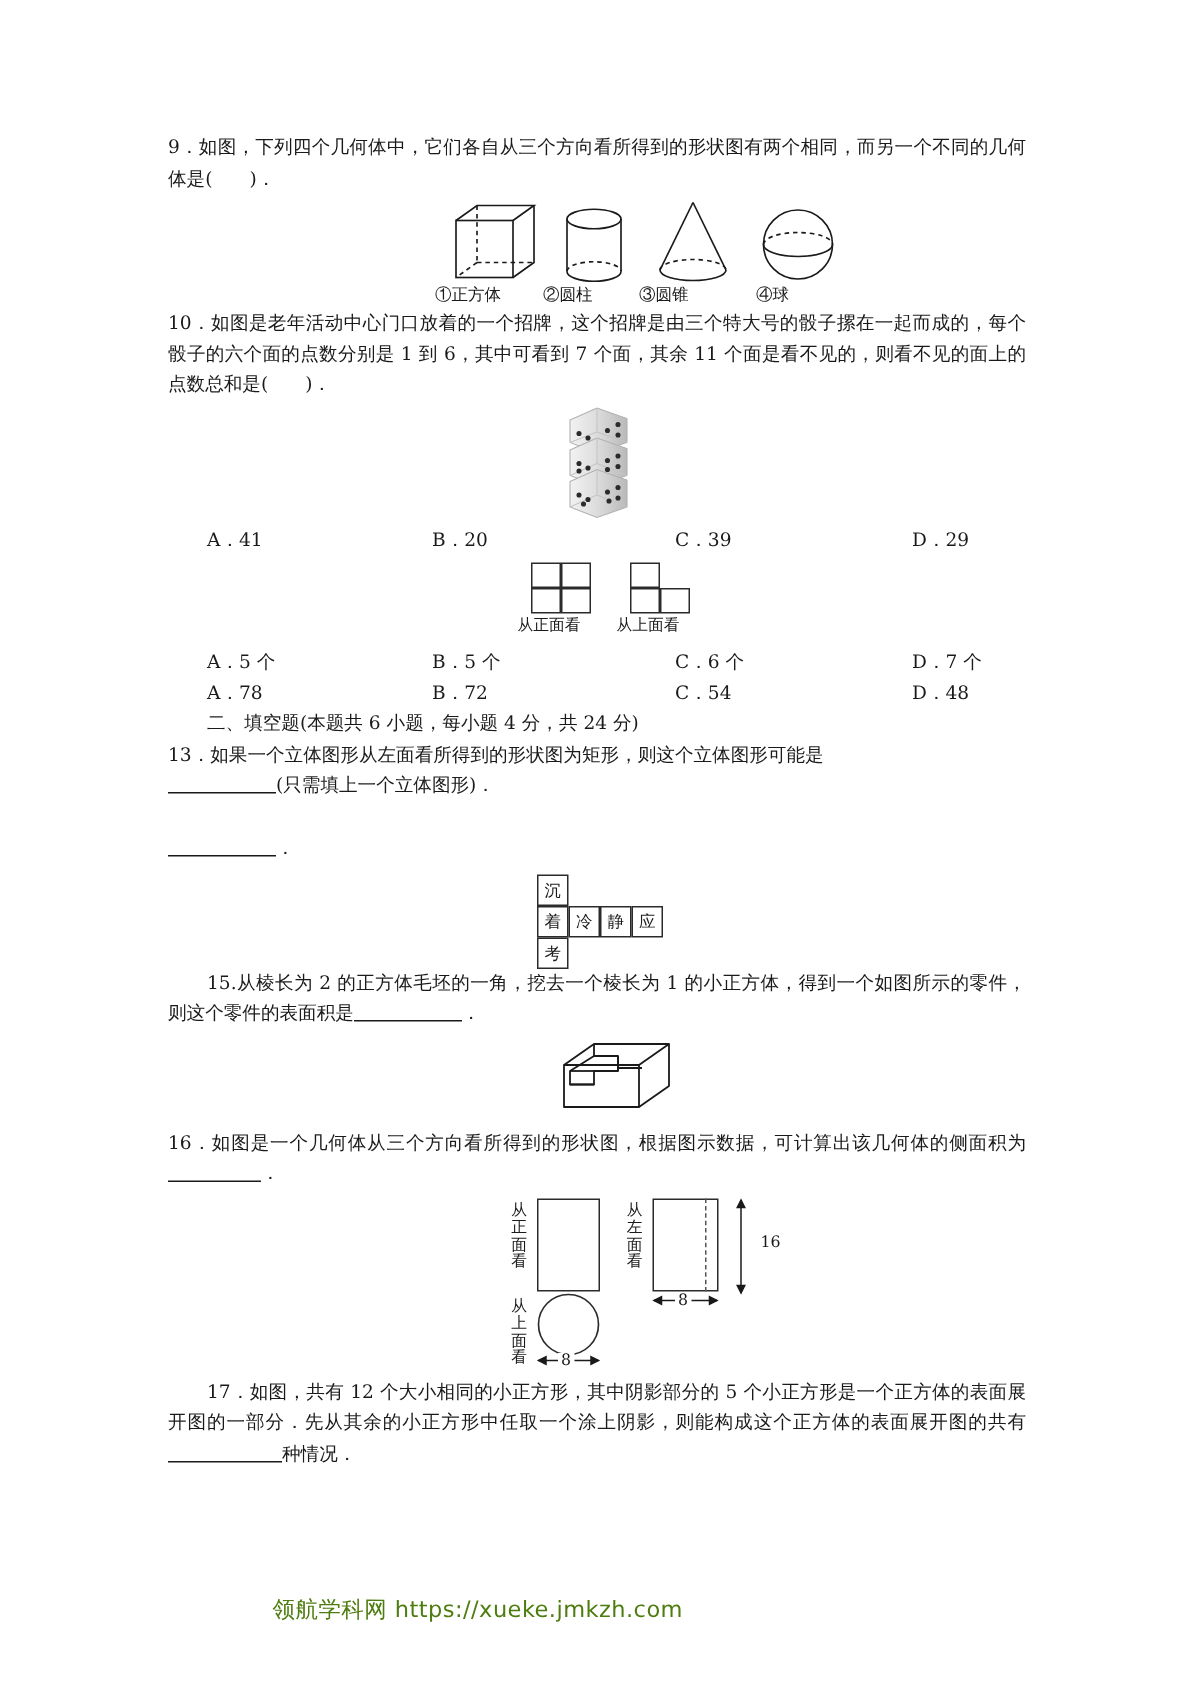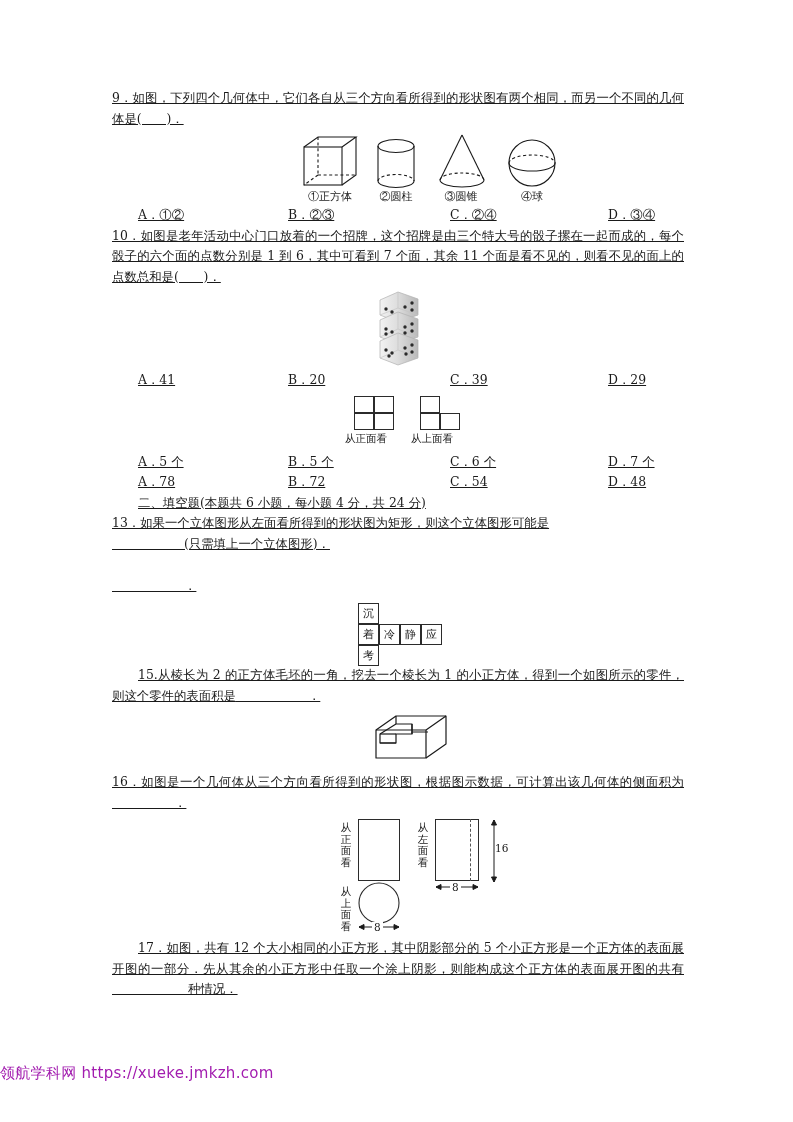--- a/index.html
+++ b/index.html
@@ -5,21 +5,21 @@
   html,body{margin:0;padding:0;}
   body{
     width:793px;height:1122px;
     background:#ffffff;
     font-family:"DejaVu Serif","Liberation Serif",serif;
     color:#1a1a1a;
     position:relative;
     overflow:hidden;
   }
   .page{position:absolute;left:0;top:0;width:793px;height:1122px;}
-  .content{position:absolute;left:112px;top:88px;width:572px;text-decoration:underline;}
+  .content{position:absolute;left:112px;top:88px;width:572px;}
 
   .q{font-size:12.4px;line-height:20.5px;text-align:justify;text-justify:inter-ideograph;margin:0 0 1px 0;}
   .q .indent{display:inline-block;width:26px;}
   .sect{font-size:12.4px;line-height:20.5px;margin:0;}
   .sect .indent{display:inline-block;width:26px;}
 
   .opts{display:flex;font-size:12.4px;line-height:20.5px;margin:0;}
   .opts > span{display:block;}
   .opt0{width:26px;}
   .opt1{width:150px;}
@@ -27,21 +27,21 @@
   .opt3{width:158px;}
 
   .blank{display:inline-block;border-bottom:1px solid #1a1a1a;height:13px;vertical-align:-2px;}
   .bl-long{width:72px;}
   .bl-mid{width:62px;}
   .bl-q17{width:76px;}
 
   
   .solids{position:relative;height:72px;margin-top:4px;}
   .solid{position:absolute;}
-  .solid-cap{position:absolute;font-size:11px;line-height:13px;text-align:center;white-space:nowrap;}
+  .solid-cap{position:absolute;font-size:11px;line-height:13px;text-align:left;white-space:nowrap;}
 
   
   .gridsrow{position:relative;height:58px;margin-top:3px;}
   .gcell{position:absolute;border:1px solid #2b2b2b;box-sizing:border-box;}
   .glabel{position:absolute;font-size:10.5px;line-height:12px;white-space:nowrap;}
 
   
   .netwrap{position:relative;height:66px;margin-top:3px;}
   .ncell{position:absolute;width:21px;height:21px;border:1px solid #2b2b2b;box-sizing:border-box;
          font-size:11px;line-height:19px;text-align:center;font-family:"DejaVu Serif","Liberation Serif",serif;}
@@ -53,23 +53,23 @@
   .viewswrap{position:relative;height:122px;margin-top:3px;}
   .vlabel{position:absolute;font-size:10.5px;line-height:11.6px;width:12px;text-align:center;}
   .vrect{position:absolute;border:1px solid #2b2b2b;box-sizing:border-box;background:#fff;}
   .vdash{position:absolute;border-left:1px dashed #555;}
   .dim-t{position:absolute;font-size:10.5px;line-height:11px;}
 
   
   .dicewrap{position:relative;height:82px;margin-top:1px;}
 
   
-  .footer{position:absolute;left:0;top:1064px;width:637px;
+  .footer{position:absolute;left:0;top:1064px;width:637px;text-align:center;
           font-family:"DejaVu Sans","Liberation Sans",sans-serif;
-          font-size:15px;color:#a21caf;letter-spacing:.3px;}
+          font-size:15px;color:#4d7c0f;letter-spacing:.3px;}
 </style>
 </head>
 <body>
 
 <div class="page">
 <div class="content">
 
   <p class="q">9．如图，下列四个几何体中，它们各自从三个方向看所得到的形状图有两个相同，而另一个不同的几何体是(　　)．</p>
 
   <div class="solids">
@@ -110,27 +110,20 @@
     <svg class="solid" style="left:394px;top:4px;" width="52" height="52" viewBox="0 0 52 52">
       <g fill="none" stroke="#1a1a1a" stroke-width="1.1">
         <circle cx="26" cy="26" r="23"></circle>
         <path d="M3 26 A23 8 0 0 0 49 26"></path>
         <path d="M3 26 A23 8 0 0 1 49 26" stroke-dasharray="3,2.6"></path>
       </g>
     </svg>
     <div class="solid-cap" style="left:392px;top:57px;width:56px;">④球</div>
   </div>
 
-  <div class="opts">
-    <span class="opt0"></span>
-    <span class="opt1">A．①②</span>
-    <span class="opt2">B．②③</span>
-    <span class="opt3">C．②④</span>
-    <span>D．③④</span>
-  </div>
 
   <p class="q">10．如图是老年活动中心门口放着的一个招牌，这个招牌是由三个特大号的骰子摞在一起而成的，每个骰子的六个面的点数分别是 1 到 6，其中可看到 7 个面，其余 11 个面是看不见的，则看不见的面上的点数总和是(　　)．</p>
 
   <div class="dicewrap">
     <svg style="position:absolute;left:258px;top:0;" width="56" height="80" viewBox="0 0 56 80">
       <defs>
         <linearGradient id="dg" x1="0" y1="0" x2="1" y2="0">
           <stop offset="0" stop-color="#f2f2f2"></stop>
               <stop offset="0.45" stop-color="#dedede"></stop>
           <stop offset="1" stop-color="#b9b9b9"></stop>
@@ -279,21 +272,21 @@
     </svg>
     <div class="dim-t" style="left:338px;top:66px;background:#fff;padding:0 2px;">8</div>
 
     <svg style="position:absolute;left:376px;top:1px;" width="14" height="68" viewBox="0 0 14 68">
       <g stroke="#1a1a1a" stroke-width="1">
         <line x1="6" y1="3" x2="6" y2="65"></line>
         <path d="M6 3 L3.5 8 L8.5 8 Z" fill="#1a1a1a"></path>
         <path d="M6 65 L3.5 60 L8.5 60 Z" fill="#1a1a1a"></path>
       </g>
     </svg>
-    <div class="dim-t" style="left:383px;top:27px;">16</div>
+    <div class="dim-t" style="left:383px;top:27px;padding-left:12px;">16</div>
   </div>
 
   <p class="q"><span class="indent"></span><span>17．如图，共有 12 个大小相同的小正方形，其中阴影部分的 5 个小正方形是一个正方体的表面展开图的一部分．先从其余的小正方形中任取一个涂上阴影，则能构成这个正方体的表面展开图的共有</span><span class="blank bl-q17"></span><span>种情况．</span></p>
 
 </div>
 
 <div class="footer">领航学科网 https://xueke.jmkzh.com</div>
 </div>
 
 </body></html>

